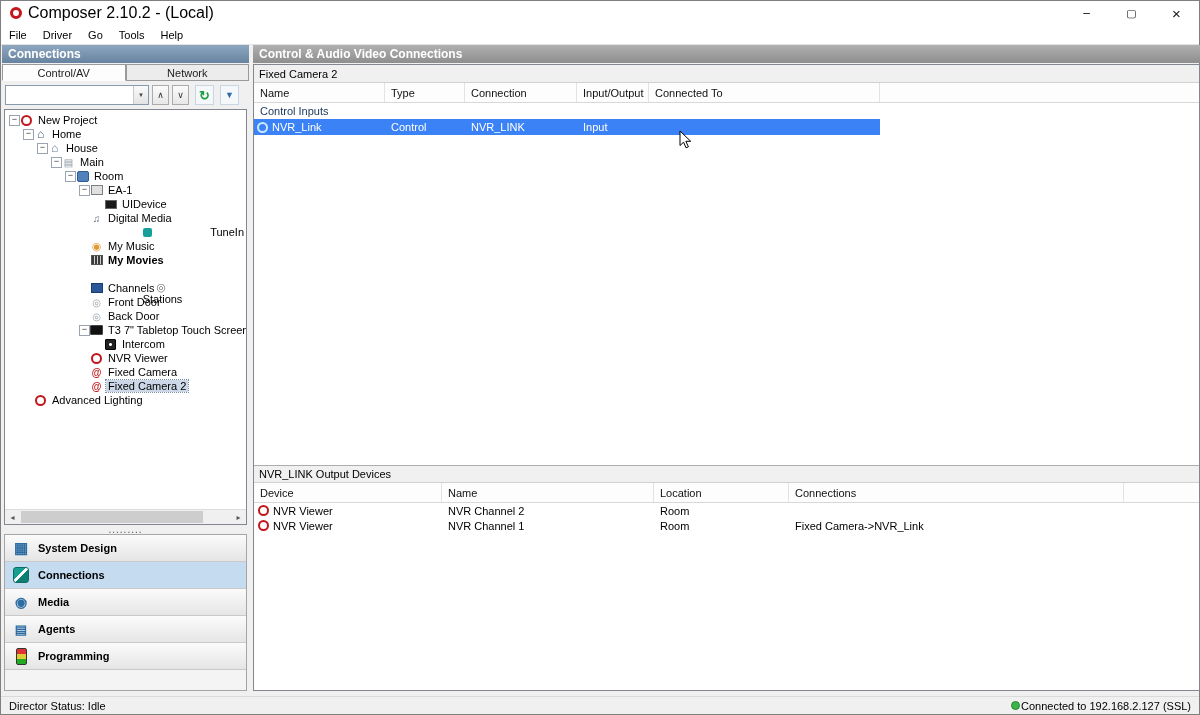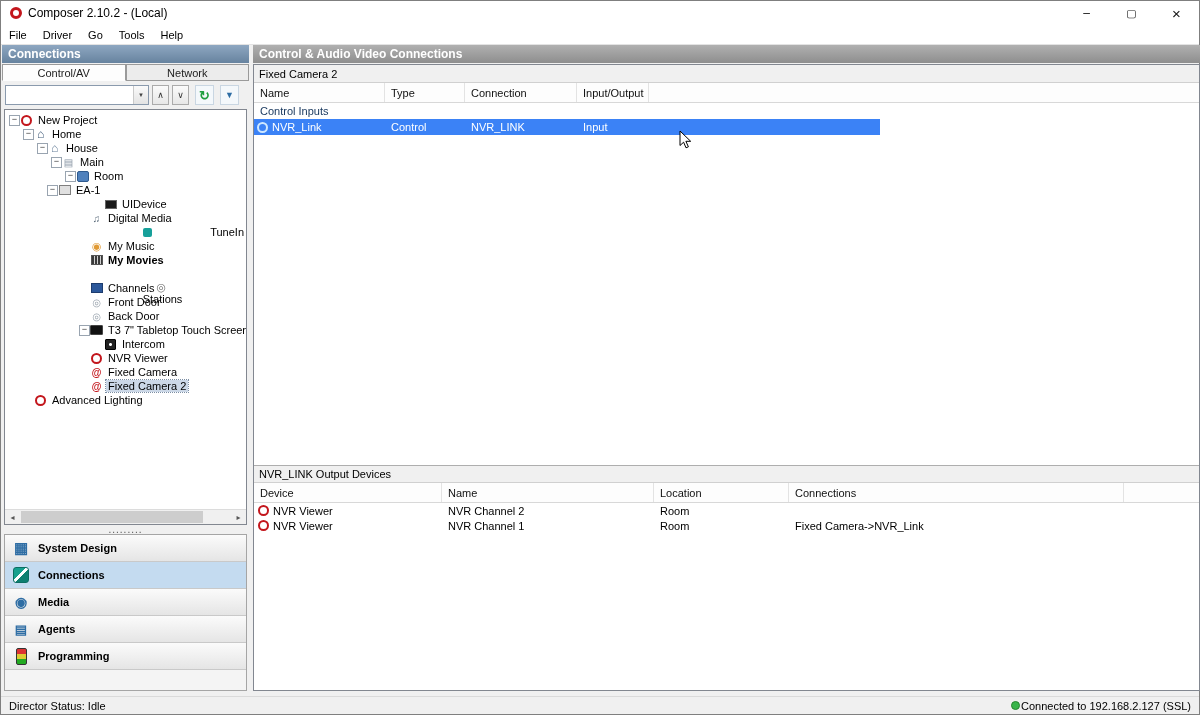--- a/index.html
+++ b/index.html
@@ -3,21 +3,21 @@
 <meta charset="utf-8">
 <style>
   *{box-sizing:border-box;margin:0;padding:0}
   html,body{width:1200px;height:715px;overflow:hidden}
   body{font-family:"Liberation Sans",sans-serif;font-size:11px;color:#000;background:#f0f0f0;position:relative}
   .app{position:absolute;inset:0;border:1px solid #7f7f7f;background:#f0f0f0}
 
   
   .titlebar{position:absolute;left:0;top:0;right:0;height:24px;background:#fff;display:flex;align-items:center}
   .c4logo{width:12px;height:12px;border:3px solid #c3161c;border-radius:50%;margin:0 6px 0 9px;flex:none}
-  .title{font-size:12px}
+  .title{font-size:16px}
   .wbtns{position:absolute;right:0;top:0;height:24px;display:flex}
   .wbtn{width:45px;display:flex;align-items:center;justify-content:center;font-size:12px;color:#111}
   .wc-min::before{content:"–"} .wc-max::before{content:"▢";font-size:11px} .wc-close::before{content:"×";font-size:15px}
   .menubar{position:absolute;left:0;top:24px;right:0;height:20px;background:#fff;display:flex;align-items:center;border-bottom:1px solid #e3e3e3}
   .menuitem{padding:0 8px;height:100%;display:flex;align-items:center}
 
   
   .lpanel{position:absolute;left:1px;top:44px;width:247px;height:646px}
   .phead{height:18px;background:linear-gradient(#8ea7c1,#67839f);color:#fff;font-weight:bold;font-size:12px;display:flex;align-items:center;padding-left:6px}
   .tabs{position:absolute;left:0;right:0;top:18px;height:18px;display:flex;padding-top:1px}
@@ -173,21 +173,21 @@
           <div class="titem k3" style="padding-left: 46px;">
             <span class="texp on"></span>
             <span class="gicon i-main"></span>
             <span class="tlabel">Main</span>
           </div>
           <div class="titem k4" style="padding-left: 60px;">
             <span class="texp on"></span>
             <span class="gicon i-room"></span>
             <span class="tlabel">Room</span>
           </div>
-          <div class="titem k5" style="padding-left: 42px;">
+          <div class="titem k5" style="padding-left: 74px;">
             <span class="texp on"></span>
             <span class="gicon i-ea1"></span>
             <span class="tlabel">EA-1</span>
           </div>
           <div class="titem k6" style="padding-left: 88px;">
             <span class="texp"></span>
             <span class="gicon i-uidevice"></span>
             <span class="tlabel">UIDevice</span>
           </div>
           <div class="titem k7" style="padding-left: 74px;">
@@ -298,20 +298,21 @@
     <div class="rphead">Control &amp; Audio Video Connections</div>
 
     <div class="rcontent">
       <div class="subbar">Fixed Camera 2</div>
 
       <div class="theadrow mainhead">
         <span class="hcell k0">Name</span>
           <span class="hcell k1">Type</span>
           <span class="hcell k2">Connection</span>
           <span class="hcell k3">Input/Output</span>
+          <span class="hcell k4">Connected To</span>
       </div>
 
       <div class="grouprow">Control Inputs</div>
 
       <div class="trow k0 selected">
           <span class="cell m0">
             <span class="gicon i-link"></span>
             <span>NVR_Link</span>
           </span>
           <span class="cell m1">Control</span>

